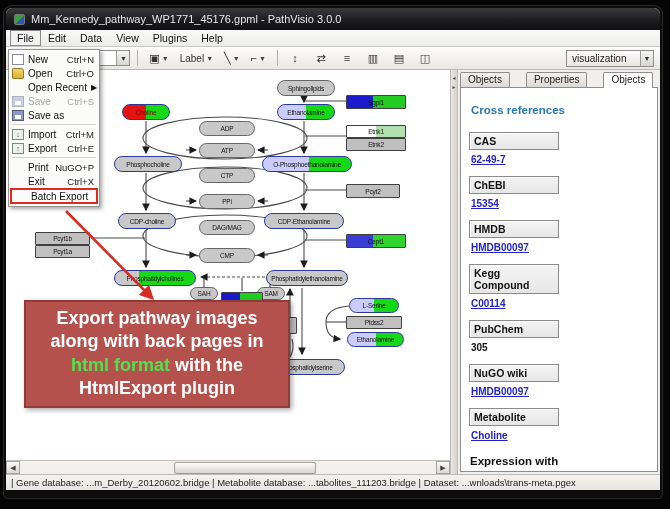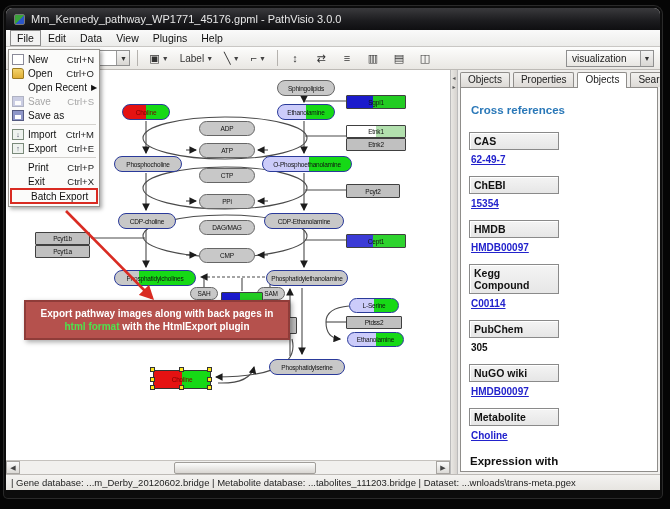--- a/index.html
+++ b/index.html
@@ -37,21 +37,21 @@
   .viz-combo .zv{flex:1;padding:0 5px;font-size:10px;color:#222;}
   
   .content{display:flex;height:404px;}
   .canvas-wrap{position:relative;width:444px;background:#fff;overflow:hidden;}
   .drawing{position:relative;width:444px;height:390px;background:#fff;}
   .splitter{width:8px;background:linear-gradient(90deg,#e9e7e3,#d6d3cf);border-left:1px solid #bbb;
     border-right:1px solid #bbb;display:flex;flex-direction:column;align-items:center;padding-top:4px;gap:2px;
     font-size:6px;color:#555;}
   .panel{flex:1;background:#f0efed;display:flex;flex-direction:column;overflow:hidden;}
   
-  .tabs{display:flex;align-items:flex-end;height:17px;padding:1px 2px 0 2px;gap:3px;}
+  .tabs{display:flex;align-items:flex-end;height:17px;padding:1px 2px 0 2px;gap:16px;}
   .tab{font-size:10px;padding:1px 7px 2px 7px;background:linear-gradient(#f2f1ef,#dddad6);
     border:1px solid #8f8d8a;border-bottom:none;border-radius:2px 2px 0 0;color:#222;}
   .tab.active{background:#fff;font-weight:normal;position:relative;top:1px;padding-bottom:3px;}
   .panel-body{flex:1;background:#fff;border:1px solid #8f8d8a;margin:0 2px 2px 2px;
     padding:6px 8px;overflow:hidden;}
   .xref-heading{color:var(--heading-blue,#2a78b8);font-weight:bold;font-size:11.5px;margin:10px 0 16px 2px;}
   .xref-sec{margin-bottom:11px;}
   .xref-header{width:90px;background:linear-gradient(#f4f4f4,#e6e6e6);border:1px solid #8a8a8a;
     box-shadow:inset 1px 1px 0 #fff;font-weight:bold;font-size:10.5px;padding:2px 4px;color:#111;}
   .xref-val{margin:4px 0 0 2px;font-size:10px;font-weight:bold;color:#111;}
@@ -87,21 +87,21 @@
   .mi.ic-import,.mi.ic-export{background:#eef2ee;border:1px solid #7a8a7a;}
   .mi.disabled{opacity:.45;}
   
   .node{position:absolute;display:flex;align-items:center;justify-content:center;font-size:6.5px;
     color:#111;white-space:nowrap;overflow:hidden;border:1px solid #666;z-index:5;letter-spacing:-.2px;}
   .node.pill{border-radius:9px;}
   .node.rect{border-radius:1px;}
   .handle{position:absolute;width:5px;height:5px;background:#ffe81a;border:1px solid #333;z-index:9;}
   
   .callout{position:absolute;left:18px;top:230px;width:266px;z-index:20;text-align:center;
-    font-weight:bold;font-size:10px;color:#fff;padding:5px 6px;line-height:1.3;
+    font-weight:bold;font-size:18px;color:#fff;padding:5px 6px;line-height:1.3;
     box-shadow:2px 2px 5px rgba(0,0,0,.35);}
   .edges{position:absolute;left:0;top:0;z-index:1;}
   .arrow-overlay{position:absolute;left:0;top:0;width:654px;height:478px;z-index:70;pointer-events:none;}
 </style>
 </head>
 <body>
 
 <div class="stage">
   <div class="window">
 
@@ -357,21 +357,21 @@
         </div>
         <div class="fm-item">
           <span class="mi ic-export">↑</span>
           <span class="lab">Export</span>
           <span class="acc">Ctrl+E</span>
         </div>
         <div class="fm-sep"></div>
         <div class="fm-item">
           <span class="mi"></span>
           <span class="lab">Print</span>
-          <span class="acc">Ctrl+P</span>
+          <span class="acc">NuGO+P</span>
         </div>
         <div class="fm-item">
           <span class="mi"></span>
           <span class="lab">Exit</span>
           <span class="acc">Ctrl+X</span>
         </div>
         <div class="fm-item hl">
           <span class="mi"></span>
           <span class="lab">Batch Export</span>
           <span class="acc"></span>

